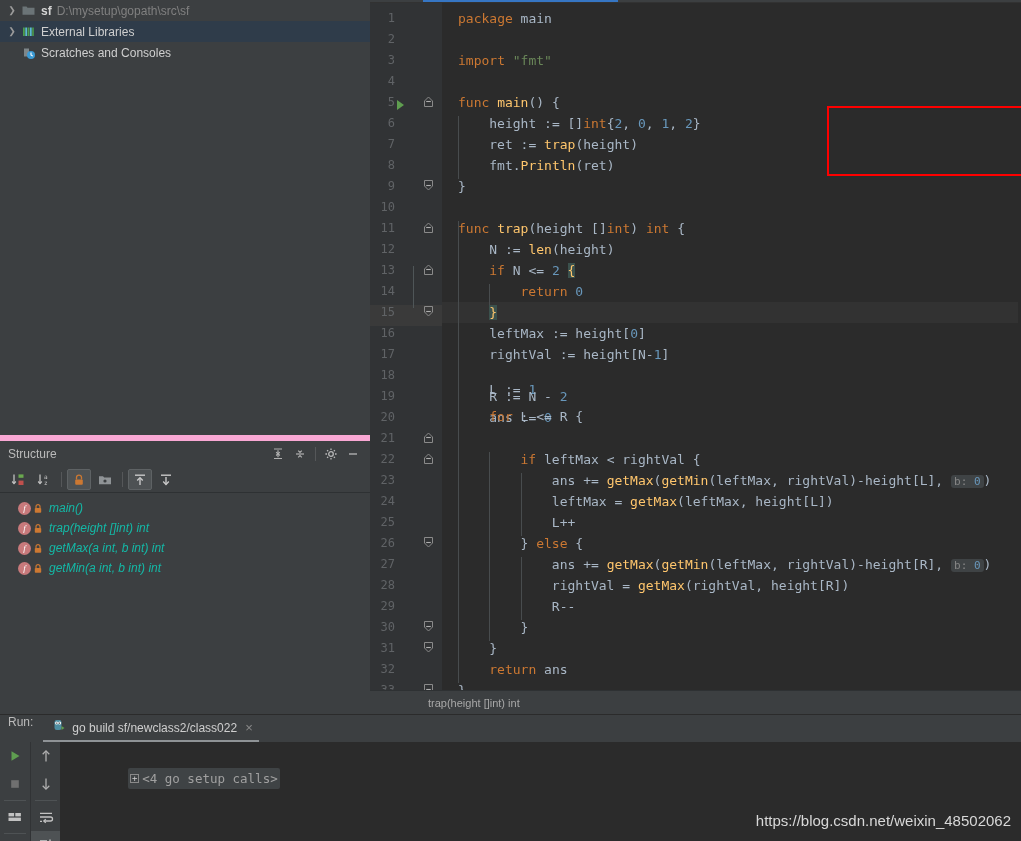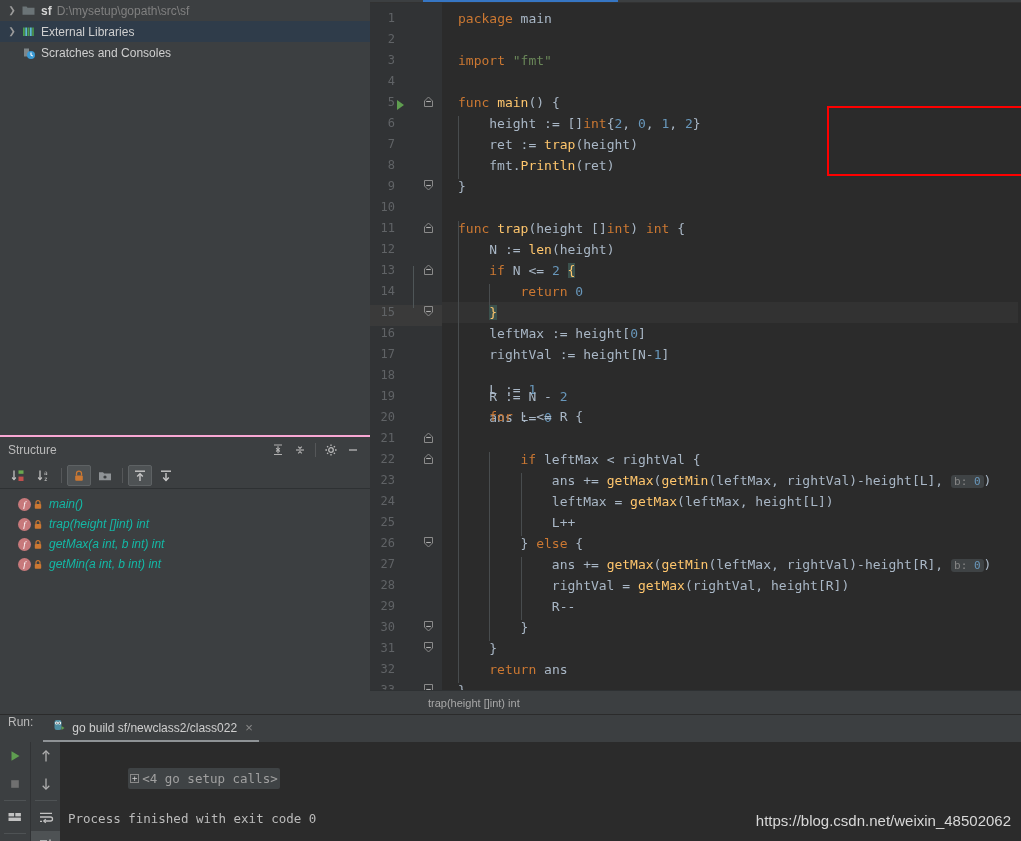--- a/index.html
+++ b/index.html
@@ -30,21 +30,21 @@
     color: #9b9b9b; font-size: 9px; line-height: 21px;
   }
   .tree-icon { width: 17px; flex: 0 0 17px; display:flex; align-items:center; justify-content:center; }
   .tree-label { font-weight: bold; color: #d5d5d5; margin-right: 5px; }
   .tree-sub { color: #808080; font-weight: normal; }
   .tree-plain { color: #cfcfcf; }
 
   
   #structure-panel {
     position: absolute; left: 0; top: 435px; width: 370px; height: 279px;
-    background: #3c3f41; border-top: 2px solid #f9a8d4;
+    background: #3c3f41; border-top: 6px solid #f9a8d4;
   }
   #structure-header {
     height: 26px; display: flex; align-items: center;
     padding: 0 6px 0 8px; background: #3c3f41;
   }
   #structure-title { font-size: 12px; color: #bbbbbb; flex: 1; }
   .hdr-icon { width: 22px; height: 20px; display:flex; align-items:center; justify-content:center; cursor:pointer; }
   .hdr-sep { width: 1px; height: 14px; background: #555759; margin: 0 4px; }
   #structure-toolbar {
     height: 26px; display: flex; align-items: center; gap: 2px;
@@ -556,19 +556,18 @@
 
     <div id="console">
       <div class="con-line">
         <span id="fold-chip">
           <span id="fold-plus">+</span>
           <span>&lt;4 go setup calls&gt;</span>
         </span>
       </div>
       <div class="con-line">&nbsp;</div>
       <div class="con-line">&nbsp;</div>
-      <div class="con-line">Process finished with exit code 0</div>
     </div>
 
   </div>
 
   <div id="watermark">https://blog.csdn.net/weixin_48502062</div>
 </div>
 
 </body></html>

